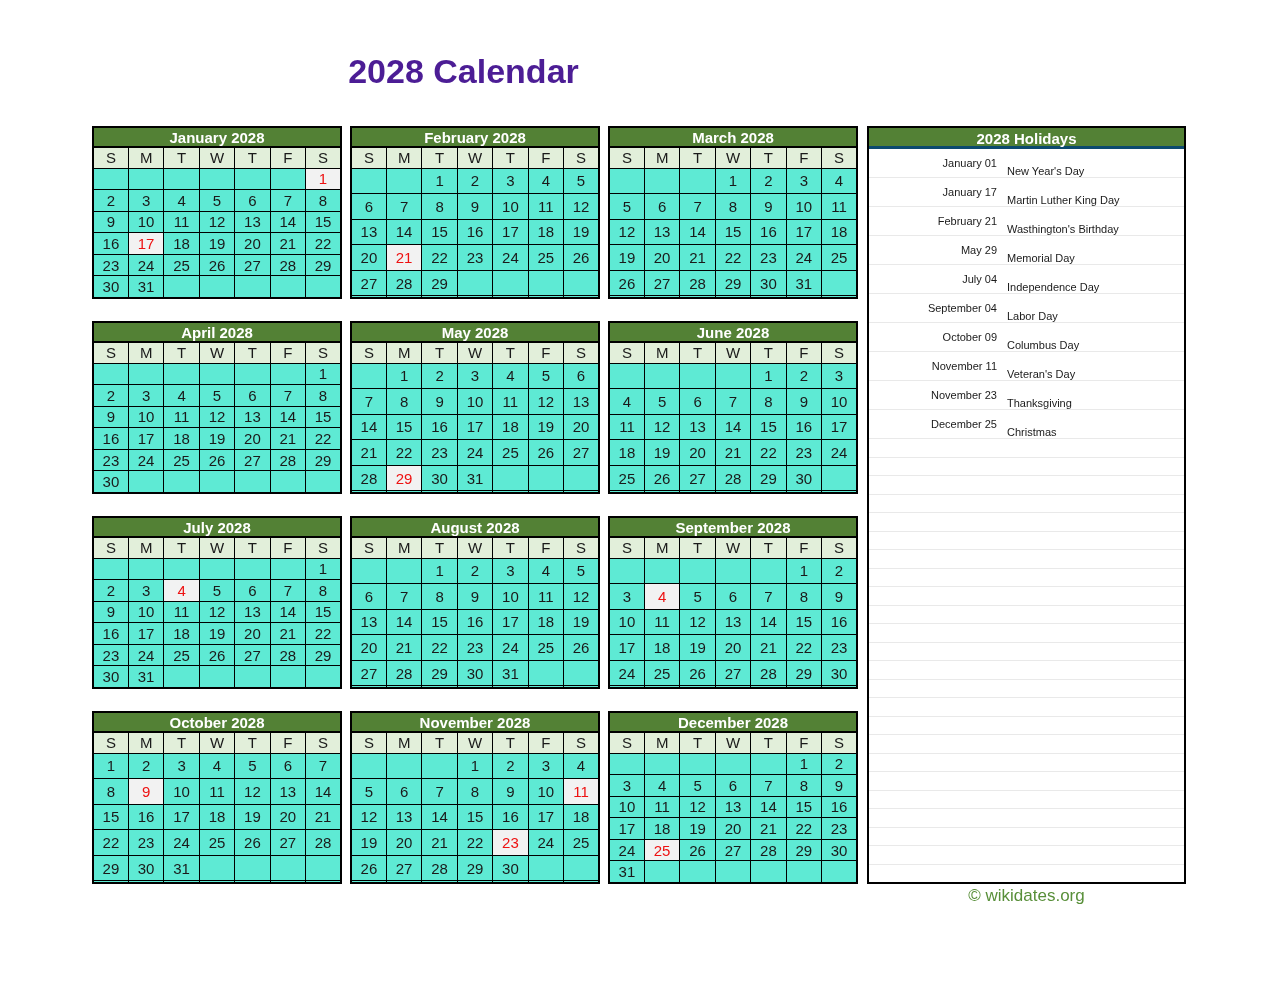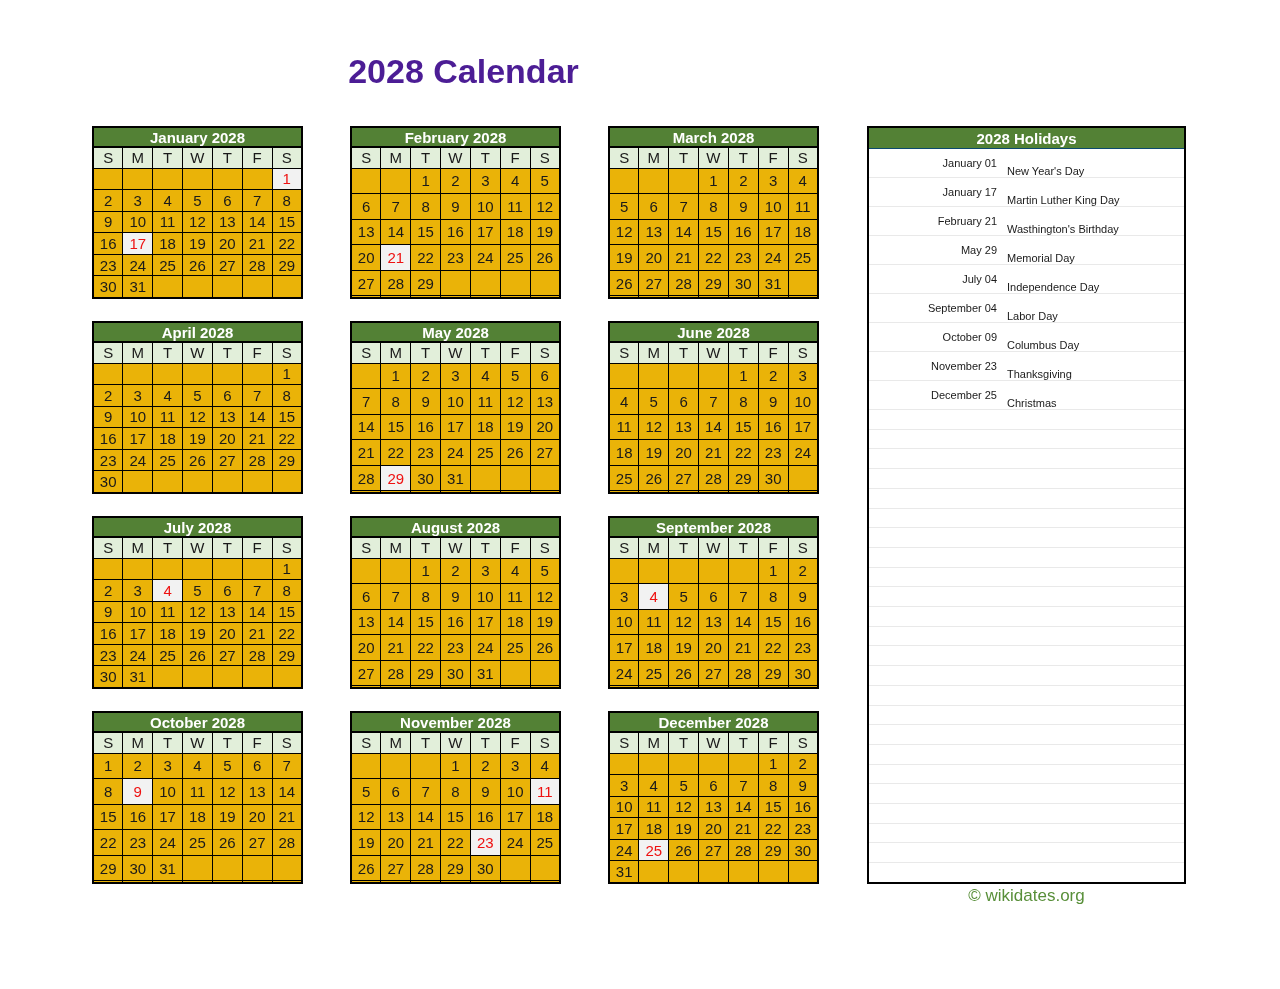--- a/index.html
+++ b/index.html
@@ -21,42 +21,42 @@
     text-align:center;font-size:34px;font-weight:bold;color:#4c1d95;
     letter-spacing:0px;margin:0;
   }
   .months-grid{
     position:absolute;left:92px;top:126px;
     display:grid;grid-template-columns:repeat(3,227px);
     column-gap:31px;row-gap:22px;
   }
   table.month{
     border-collapse:collapse;table-layout:fixed;
-    width:211px;height:173px;background:#eab308;
+    width:250px;height:173px;background:#5eead4;
     border:2px solid #000;
   }
   table.month td{
     border:1px solid #000;text-align:center;vertical-align:middle;
     font-size:15px;padding:0;overflow:hidden;
   }
   table.month tr.mh td{
     background:var(--green);color:#fff;font-weight:bold;
     border:2px solid #000;height:20px;font-size:15px;
   }
   table.month tr.dow{height:21px;}
   table.month tr.dow td{background:var(--paleGreen);font-weight:normal;color:#1a1a1a;}
   table.month td.hol{background:var(--holBg);color:var(--red);}
   .holidays-panel{
     position:absolute;left:867px;top:126px;width:319px;height:758px;
     border:2px solid #000;background:#fff;display:flex;flex-direction:column;
   }
   .hp-header{
     height:21px;flex:0 0 21px;background:var(--green);color:#fff;
     font-weight:bold;font-size:15px;text-align:center;line-height:21px;
-    border-bottom:1px solid #0c4a6e;
+    border-bottom:3px solid #0c4a6e;
   }
   .hp-rows{flex:1 1 auto;display:flex;flex-direction:column;}
   .hp-row{
     flex:1 1 0;display:flex;align-items:center;
     border-bottom:1px solid var(--sep);font-size:11px;
   }
   .hp-row:last-child{border-bottom:none;}
   .hp-date{width:128px;text-align:right;flex:0 0 128px;}
   .hp-name{margin-left:10px;text-align:left;margin-top:16px;}
   .site-credit{
@@ -938,20 +938,24 @@
       </div>
       <div class="hp-row">
         <span class="hp-date">September 04</span>
         <span class="hp-name">Labor Day</span>
       </div>
       <div class="hp-row">
         <span class="hp-date">October 09</span>
         <span class="hp-name">Columbus Day</span>
       </div>
       <div class="hp-row">
+        <span class="hp-date">November 11</span>
+        <span class="hp-name">Veteran's Day</span>
+      </div>
+      <div class="hp-row">
         <span class="hp-date">November 23</span>
         <span class="hp-name">Thanksgiving</span>
       </div>
       <div class="hp-row">
         <span class="hp-date">December 25</span>
         <span class="hp-name">Christmas</span>
       </div>
       <div class="hp-row"></div>
       <div class="hp-row"></div>
       <div class="hp-row"></div>

